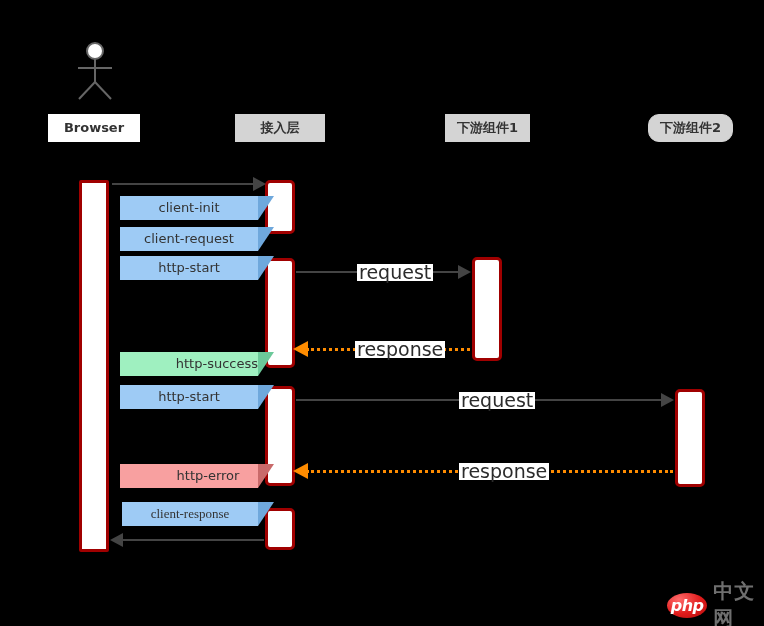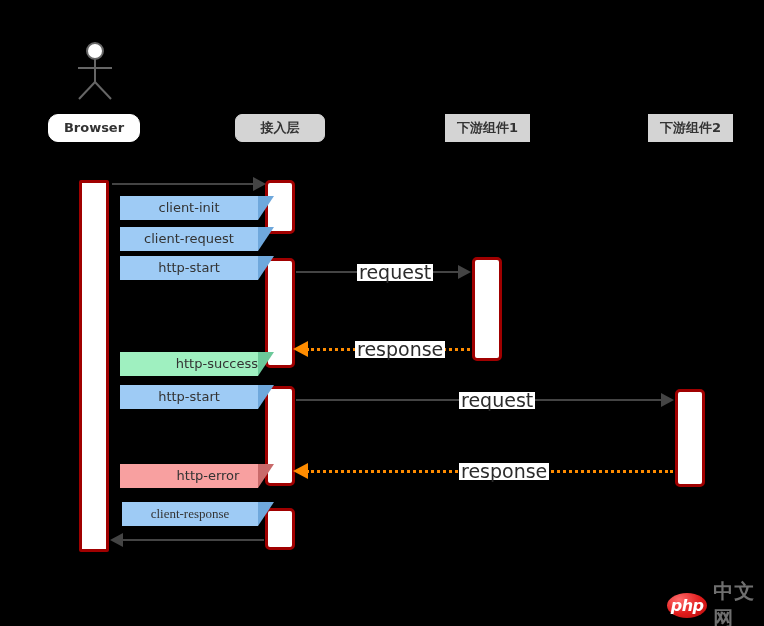--- a/index.html
+++ b/index.html
@@ -31,21 +31,20 @@
     line-height: 26px;
     text-align: center;
     font-size: 13px;
     font-weight: bold;
     color: #333333;
     border: 1px solid #d4d4d4;
   }
   .participant.white {
     background: #ffffff;
     border-color: #ffffff;
-    border-radius: 10px;
   }
   .participant.grey {
     background: #d4d4d4;
     border-color: #d4d4d4;
   }
 
   
   .activation {
     position: absolute;
     box-sizing: border-box;
@@ -180,27 +179,27 @@
       <line x1="21" y1="17" x2="21" y2="40" stroke="#666666" stroke-width="2"></line>
       <line x1="4" y1="26" x2="38" y2="26" stroke="#666666" stroke-width="2"></line>
       <line x1="21" y1="40" x2="5" y2="57" stroke="#666666" stroke-width="2"></line>
       <line x1="21" y1="40" x2="37" y2="57" stroke="#666666" stroke-width="2"></line>
     </svg>
   </div>
 
   <div class="participant white" style="left:48px; top:114px; width:92px;">
     <span>Browser</span>
   </div>
-  <div class="participant grey" style="left:235px; top:114px; width:90px;border-radius:7px;">
+  <div class="participant grey" style="left:235px; top:114px; width:90px;">
     <span>接入层</span>
   </div>
   <div class="participant grey" style="left:445px; top:114px; width:85px;">
     <span>下游组件1</span>
   </div>
-  <div class="participant grey" style="left:648px; top:114px; width:85px;">
+  <div class="participant grey" style="left:648px; top:114px; width:85px;border-radius:11px;">
     <span>下游组件2</span>
   </div>
 
   <div class="activation square" style="left:79px;  top:180px; width:30px; height:372px;"></div>
 
   <div class="activation" style="left:265px; top:180px; width:30px; height:54px;"></div>
   <div class="activation" style="left:265px; top:258px; width:30px; height:110px;"></div>
   <div class="activation" style="left:265px; top:386px; width:30px; height:100px;"></div>
   <div class="activation" style="left:265px; top:508px; width:30px; height:42px;"></div>
 

